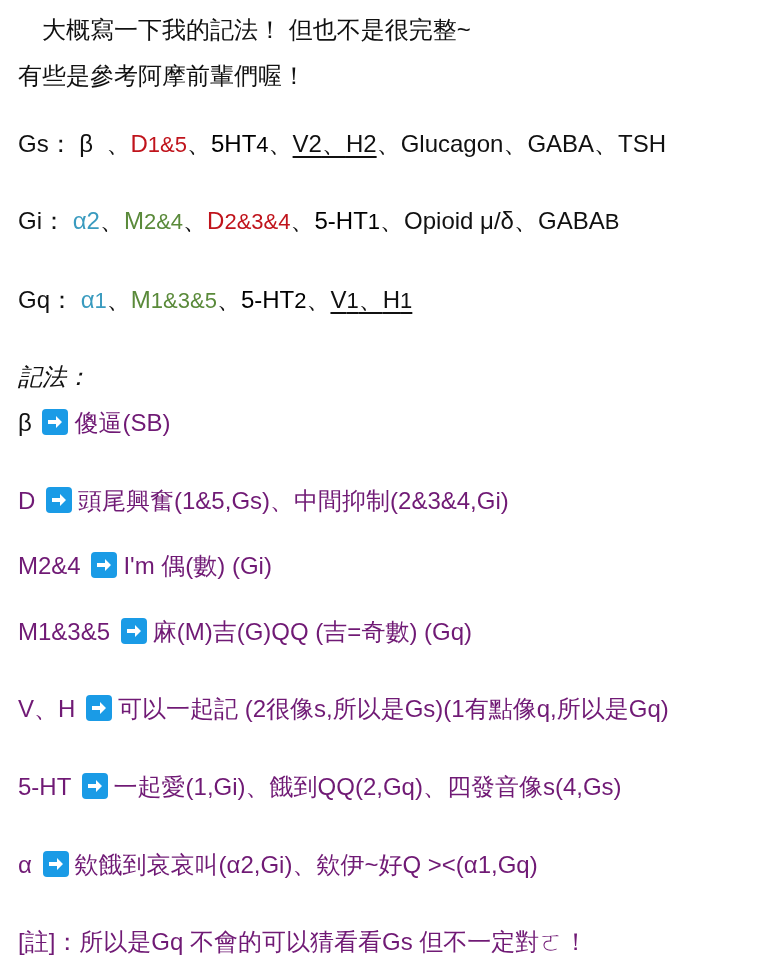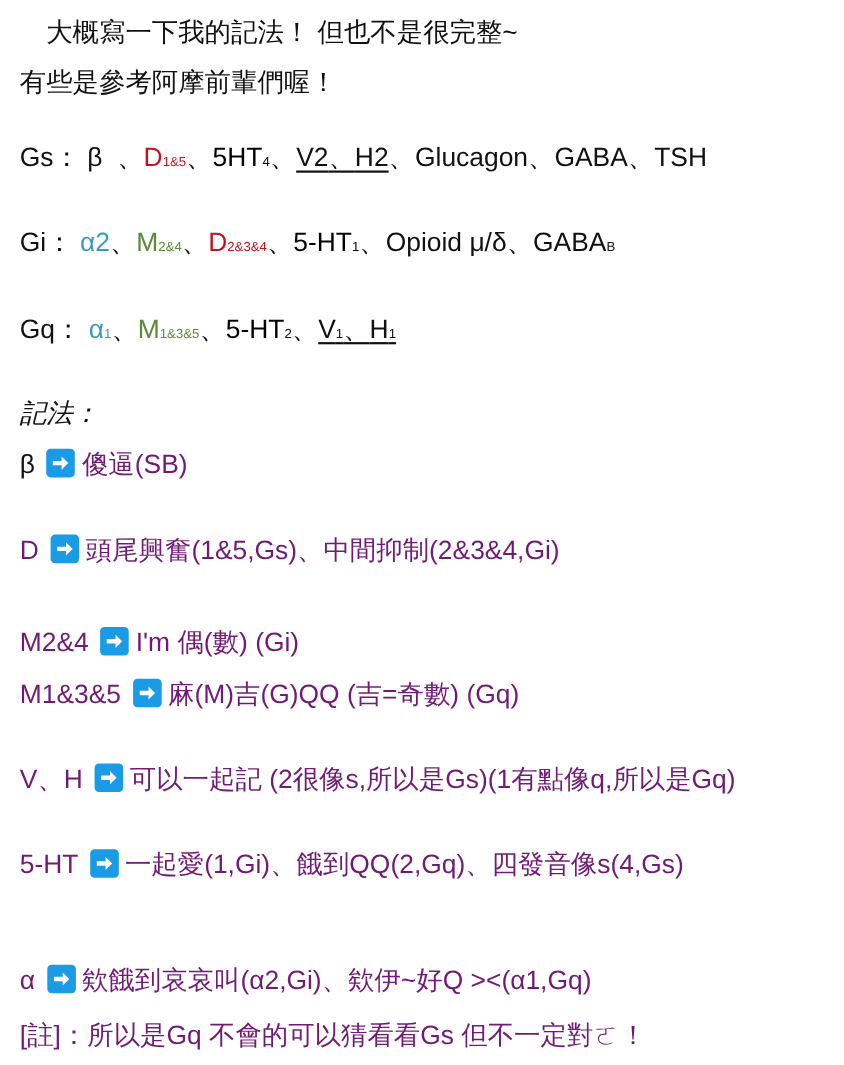--- a/index.html
+++ b/index.html
@@ -9,21 +9,21 @@
     color: #111111;
   }
   .line { position: absolute; left: 18px; white-space: nowrap; font-size: 24px; line-height: 32px; }
   .dark { color: #111111; }
   .gray { color: #701a75; }
   .red { color: #c0141c; }
   .purple { color: #000000; }
   .teal { color: #3a9bbf; }
   .green { color: #5a8a3a; }
   .u { text-decoration: underline; text-underline-offset: 4px; }
-  .sub { font-size: 12px; text-align: center; }
+  .sub { font-size: 22px; text-align: center; }
   .arrow {
     display: inline-block; width: 26px; height: 26px; border-radius: 4px;
     background: #1a9be6; vertical-align: -4px; margin: 0 6px 0 4px; position: relative;
   }
   .arrow svg { position: absolute; left: 3px; top: 3px; }
 </style>
 </head>
 <body>
 
 <div class="line dark" style="top:14px;margin-left:24px;">大概寫一下我的記法！ 但也不是很完整~</div>
@@ -54,21 +54,21 @@
       </svg></span><span class="gray">傻逼(SB)</span>
 </div>
 
 <div class="line gray" style="top:485px;">
   <span>D</span>
   <span class="arrow"><svg width="20" height="20" viewBox="0 0 20 20">
         <path d="M3 8h8V4l6 6-6 6v-4H3z" fill="#fff"></path>
       </svg></span><span>頭尾興奮(1&amp;5,Gs)、中間抑制(2&amp;3&amp;4,Gi)</span>
 </div>
 
-<div class="line gray" style="top:569px;">
+<div class="line gray" style="top:550px;">
   <span>M2&amp;4</span>
   <span class="arrow"><svg width="20" height="20" viewBox="0 0 20 20">
         <path d="M3 8h8V4l6 6-6 6v-4H3z" fill="#fff"></path>
       </svg></span><span>I'm 偶(數) (Gi)</span>
 </div>
 
 <div class="line gray" style="top:616px;">
   <span>M1&amp;3&amp;5</span>
   <span class="arrow"><svg width="20" height="20" viewBox="0 0 20 20">
         <path d="M3 8h8V4l6 6-6 6v-4H3z" fill="#fff"></path>
@@ -82,20 +82,20 @@
       </svg></span><span>可以一起記 (2很像s,所以是Gs)(1有點像q,所以是Gq)</span>
 </div>
 
 <div class="line gray" style="top:771px;">
   <span>5-HT</span>
   <span class="arrow"><svg width="20" height="20" viewBox="0 0 20 20">
         <path d="M3 8h8V4l6 6-6 6v-4H3z" fill="#fff"></path>
       </svg></span><span>一起愛(1,Gi)、餓到QQ(2,Gq)、四發音像s(4,Gs)</span>
 </div>
 
-<div class="line gray" style="top:876px;">
+<div class="line gray" style="top:849px;">
   <span>α</span>
   <span class="arrow"><svg width="20" height="20" viewBox="0 0 20 20">
         <path d="M3 8h8V4l6 6-6 6v-4H3z" fill="#fff"></path>
       </svg></span><span>欸餓到哀哀叫(α2,Gi)、欸伊~好Q &gt;&lt;(α1,Gq)</span>
 </div>
 
 <div class="line gray" style="top:926px;">[註]：所以是Gq 不會的可以猜看看Gs 但不一定對ㄛ！</div>
 
 </body></html>

